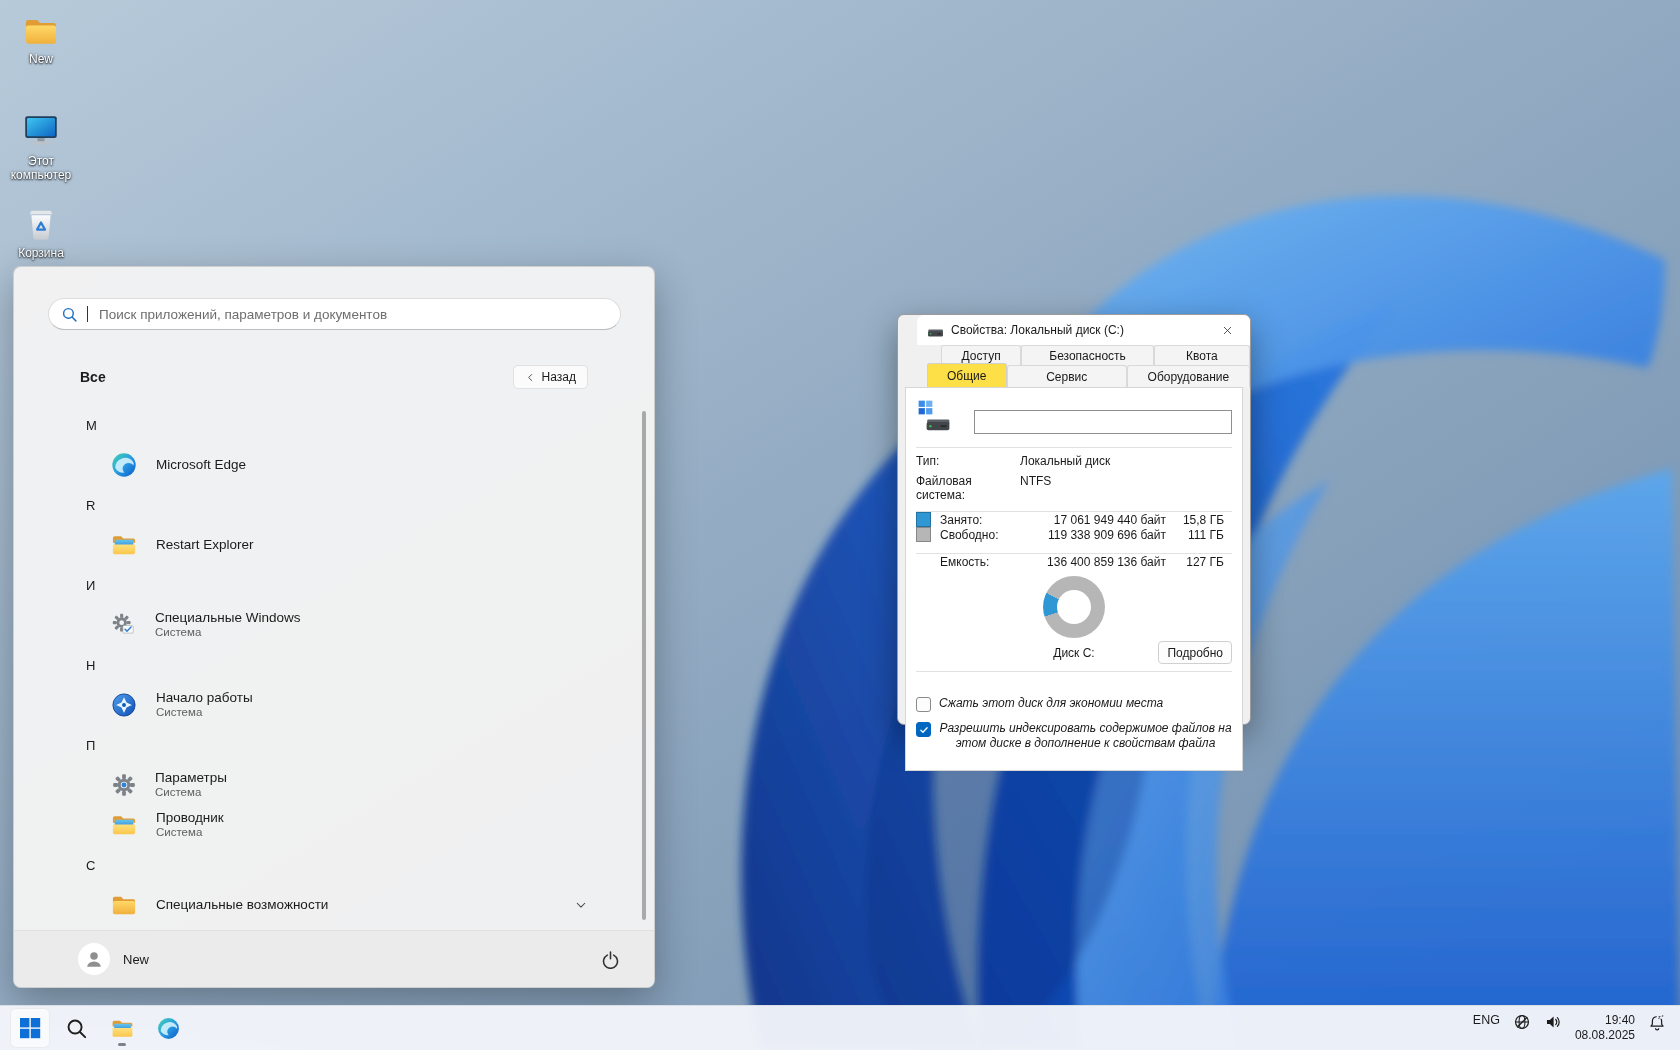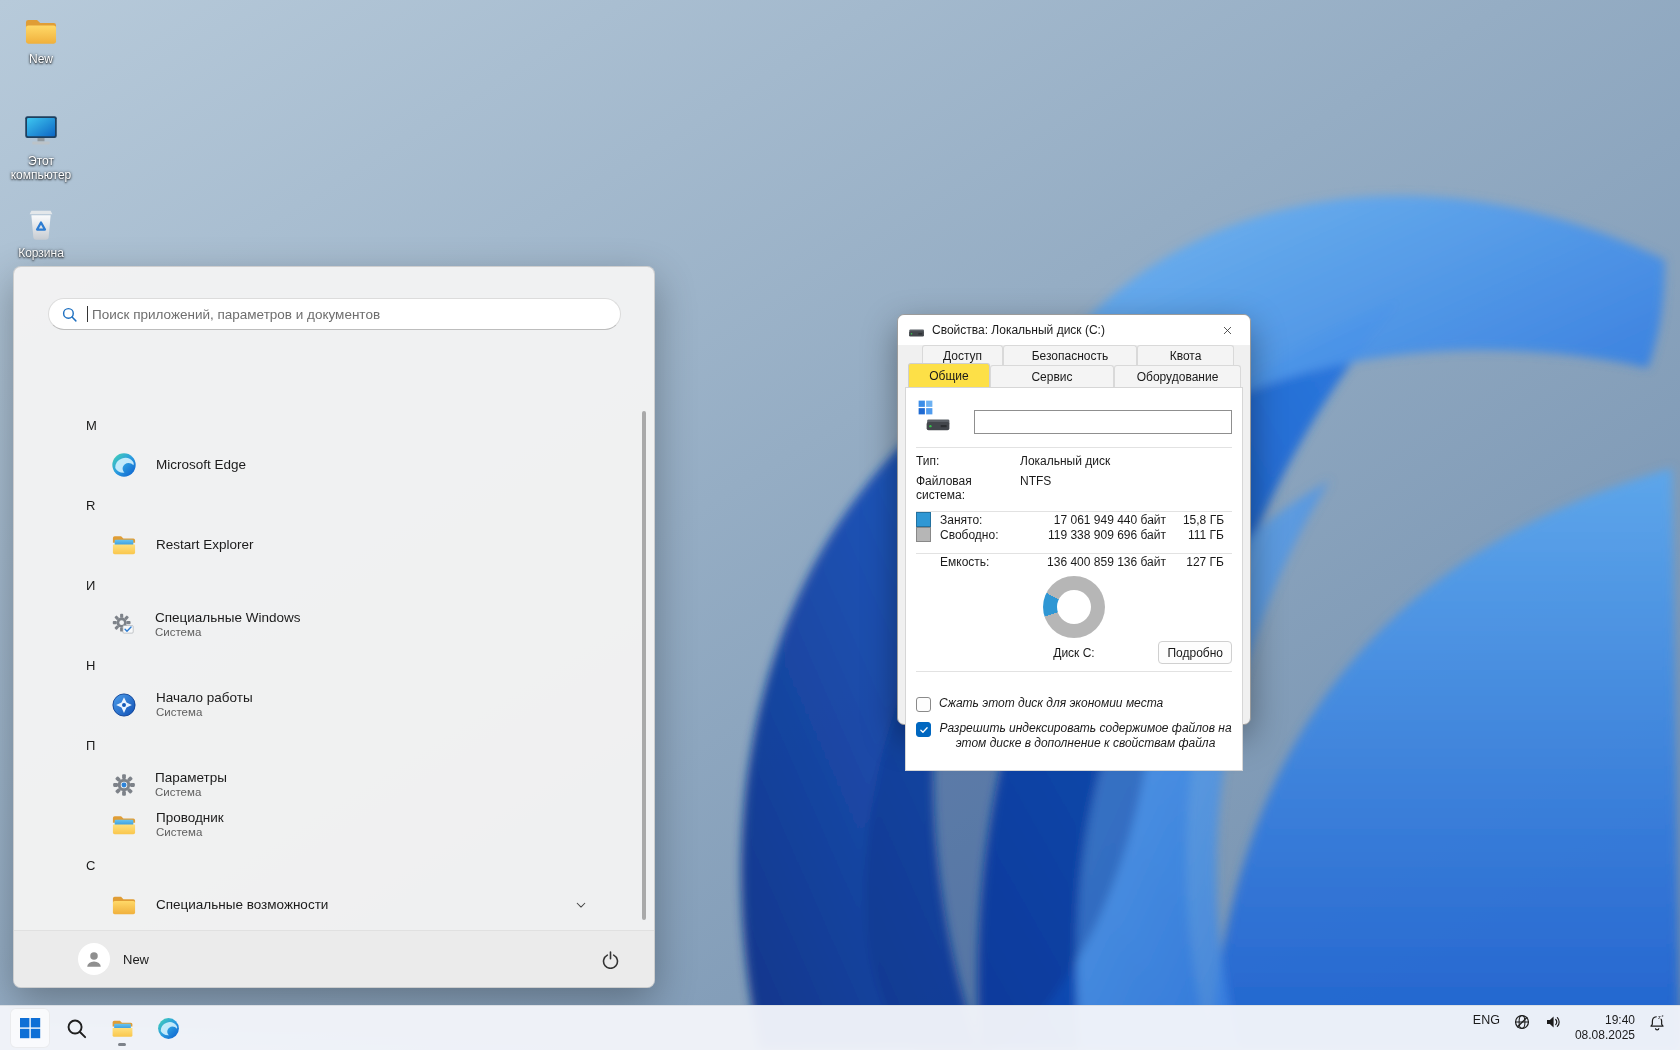--- a/index.html
+++ b/index.html
@@ -18,21 +18,21 @@
   
   .startmenu{position:absolute;left:13px;top:266px;width:640px;height:720px;z-index:5;
              background:rgba(243,243,243,.97);border:1px solid rgba(0,0,0,.14);
              border-radius:8px;box-shadow:0 14px 40px rgba(0,0,0,.30);}
   .search{position:absolute;left:34px;top:31px;width:573px;height:32px;background:#fff;
           border:1px solid #dcdcdc;border-bottom-color:#bdbdbd;border-radius:17px;
           display:flex;align-items:center;padding:0 12px;box-sizing:border-box;}
   .search .sic{width:17px;height:17px;color:#1d6fc0;margin-right:9px;flex:none;}
   .search .caret{width:1px;height:16px;background:#333;margin-right:2px;}
   .search input{flex:1;border:none;outline:none;background:transparent;font-size:13.5px;
-          font-family:"Liberation Sans",sans-serif;color:#1d4ed8;}
+          font-family:"Liberation Sans",sans-serif;color:#1d4ed8;margin-left:7px;}
   .search input::placeholder{color:#6e6e6e;}
   .allrow{position:absolute;left:66px;right:66px;top:96px;height:28px;display:flex;
           align-items:center;justify-content:space-between;}
   .alltxt{font-size:14px;font-weight:700;}
   .backbtn{display:flex;align-items:center;gap:6px;height:24px;padding:0 11px;
            background:#fbfbfb;border:1px solid #e1e1e1;border-radius:5px;font-size:12px;
            font-family:"Liberation Sans",sans-serif;color:#1b1b1b;cursor:pointer;}
   .backbtn svg{width:11px;height:11px;color:#444;}
   .applist{position:absolute;left:0;top:138px;right:14px;}
   .letter{height:40px;display:flex;align-items:center;padding-left:72px;font-size:13px;}
@@ -52,21 +52,21 @@
           align-items:center;justify-content:center;color:#8f8f8f;}
   .avatar svg{width:22px;height:22px;}
   .username{font-size:13px;}
   .powerbtn{width:36px;height:36px;border:none;background:transparent;color:#333;
             display:flex;align-items:center;justify-content:center;cursor:pointer;}
   .powerbtn svg{width:19px;height:19px;}
 
   
   .dlg{position:absolute;left:897px;top:314px;width:354px;height:411px;z-index:6;
        background:#f0f0f0;border:1px solid #9b9b9b;border-radius:7px;
-       box-shadow:0 12px 34px rgba(0,0,0,.38);font-size:12px;box-sizing:border-box;}
+       box-shadow:0 12px 34px rgba(0,0,0,.38);font-size:12px;box-sizing:border-box;padding-left:19px;}
   .dlg-title{height:30px;display:flex;align-items:center;padding:0 8px 0 10px;
              background:#fff;border-radius:7px 7px 0 0;}
   .dlg-title .tic{width:17px;height:17px;margin-right:7px;}
   .t-txt{flex:1;font-size:12px;color:#1a1a1a;}
   .t-close{width:30px;height:24px;border:none;background:transparent;display:flex;
            align-items:center;justify-content:center;cursor:pointer;color:#333;}
   .t-close svg{width:11px;height:11px;}
   .trow{display:flex;}
   .trow1{margin-left:24px;height:20px;}
   .trow2{margin-left:10px;height:22px;position:relative;z-index:2;}
@@ -347,20 +347,29 @@
   </div>
 
   <div class="startmenu">
     <div class="search">
       <svg class="sic">
           <use href="#i-search"></use>
         </svg>
       <span class="caret"></span>
       <input placeholder="Поиск приложений, параметров и документов" style="">
     </div>
+    <div class="allrow">
+      <span class="alltxt">Все</span>
+      <button class="backbtn">
+        <svg>
+            <use href="#i-chl"></use>
+          </svg>
+        <span>Назад</span>
+      </button>
+    </div>
     <div class="applist">
       <div class="letter">М</div>
       <div class="app">
         <svg class="aic">
             <use href="#i-edge"></use>
           </svg>
         <div>
             <div class="aname">Microsoft Edge</div>
           </div>
       </div>

